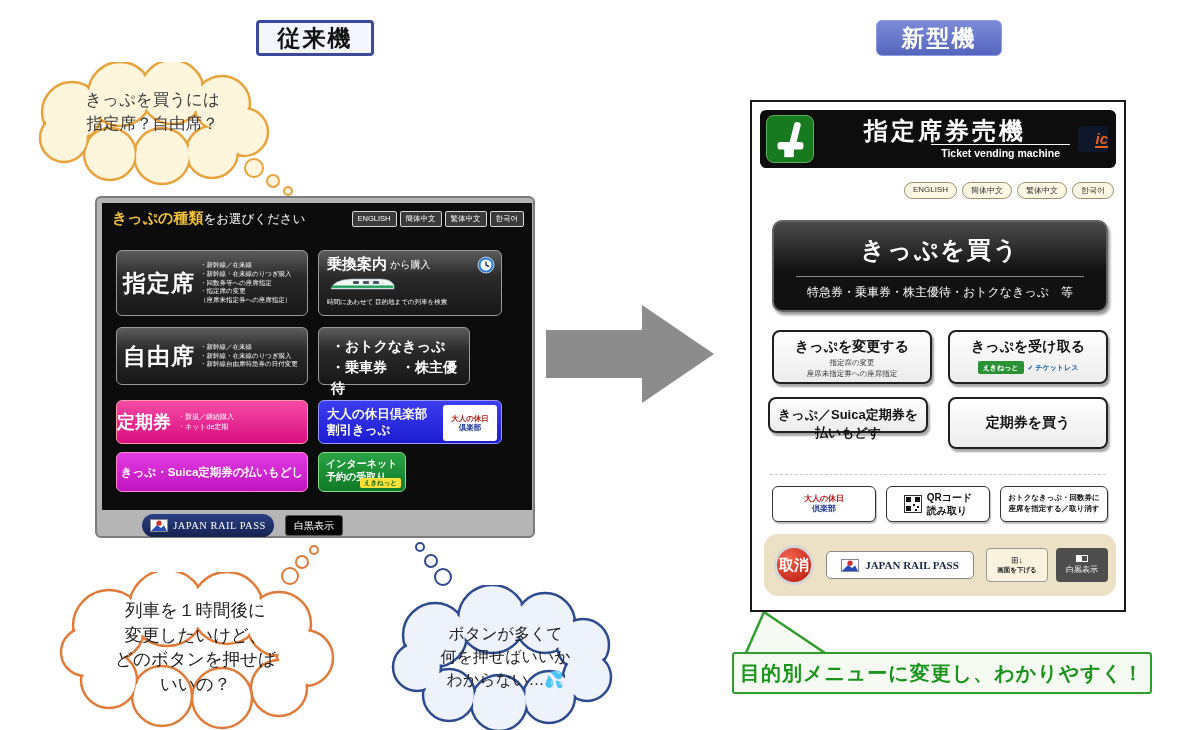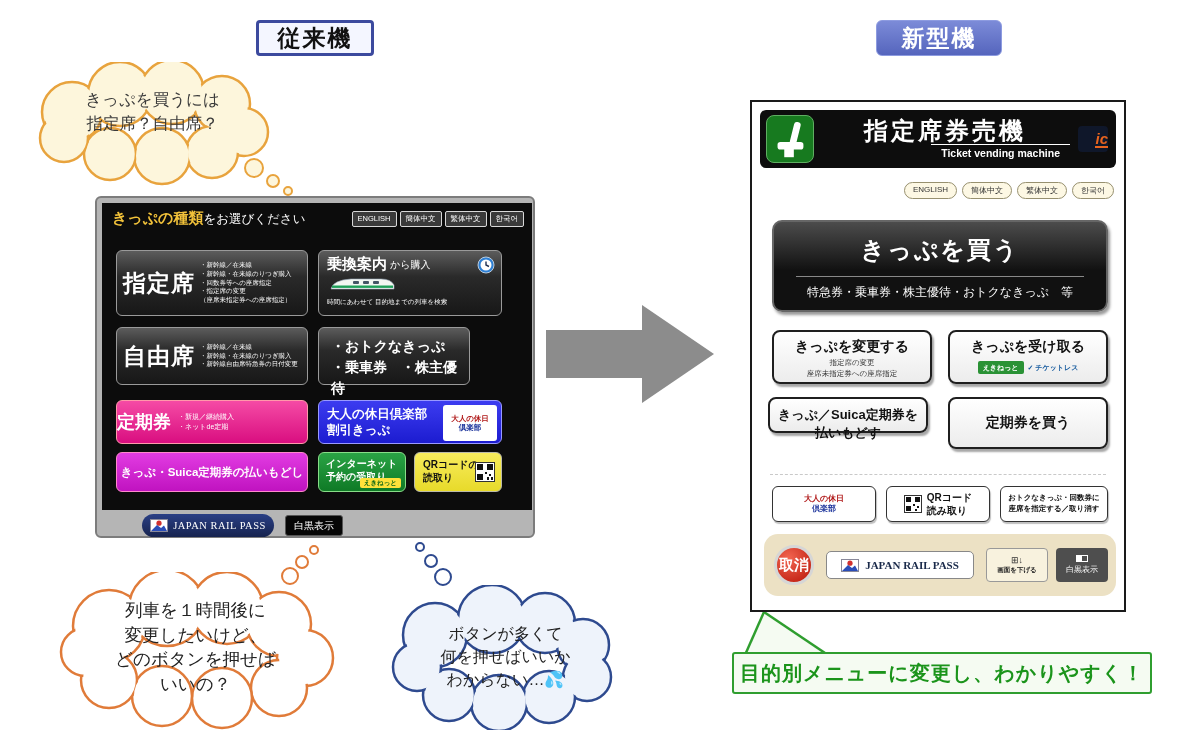--- a/index.html
+++ b/index.html
@@ -342,36 +342,20 @@
       </div>
 
       <div class="ob refund-btn" style="left:14px;top:249px;width:192px;height:40px">
         <span>きっぷ・Suica定期券の払いもどし</span>
       </div>
       <div class="ob inet-btn" style="left:216px;top:249px;width:88px;height:40px">
         <div>インターネット</div>
         <div>予約の受取り</div>
         <span class="ekinet-old">えきねっと</span>
       </div>
-      <div class="ob qr-btn" style="left:312px;top:249px;width:88px;height:40px">
-        <div>QRコードの</div>
-        <div>読取り</div>
-        <svg class="qr-ico" width="20" height="20">
-          <rect x="0.5" y="0.5" width="19" height="19" fill="#fff" stroke="#333"></rect>
-          <g fill="#111">
-            <rect x="2" y="2" width="6" height="6"></rect>
-              <rect x="12" y="2" width="6" height="6"></rect>
-              <rect x="2" y="12" width="6" height="6"></rect>
-            <rect x="10" y="10" width="2" height="2"></rect>
-              <rect x="14" y="12" width="2" height="2"></rect>
-              <rect x="12" y="15" width="2" height="3"></rect>
-              <rect x="16" y="15" width="2" height="3"></rect>
-          </g>
-        </svg>
-      </div>
     </div>
 
     <div class="old-footer-jrp">
       <svg width="18" height="13">
         <rect x="0.5" y="0.5" width="17" height="12" fill="#fff" stroke="#889"></rect>
         <circle cx="9" cy="4.2" r="2.6" fill="#d03030"></circle>
         <path d="M1 12 L7 6 L11 9 L14 6.5 L17 12 Z" fill="#2a4db8"></path>
       </svg>
       <span>JAPAN RAIL PASS</span>
     </div>

